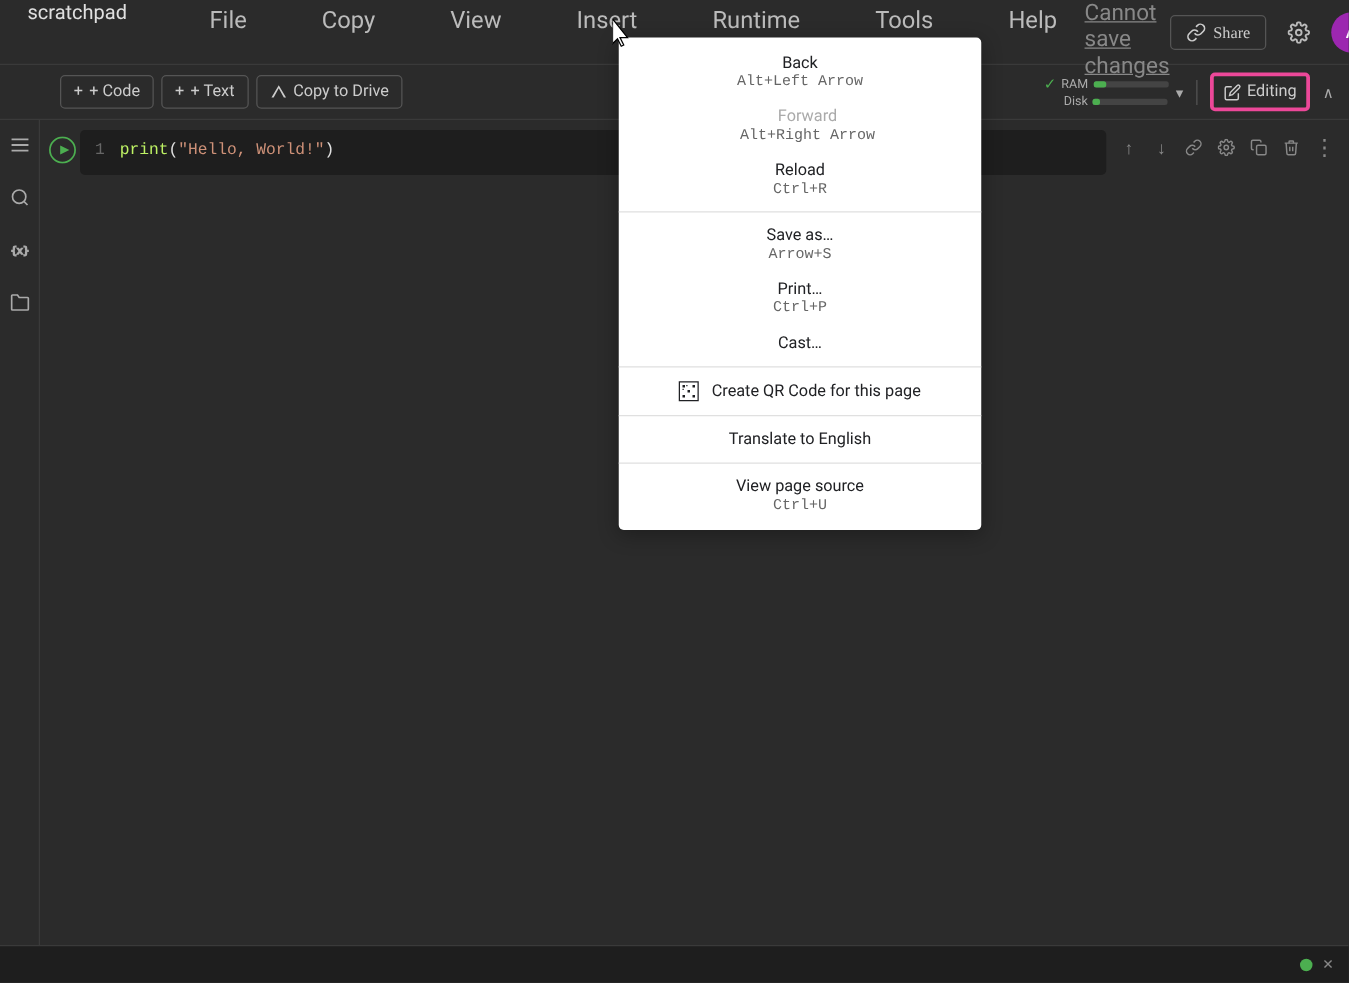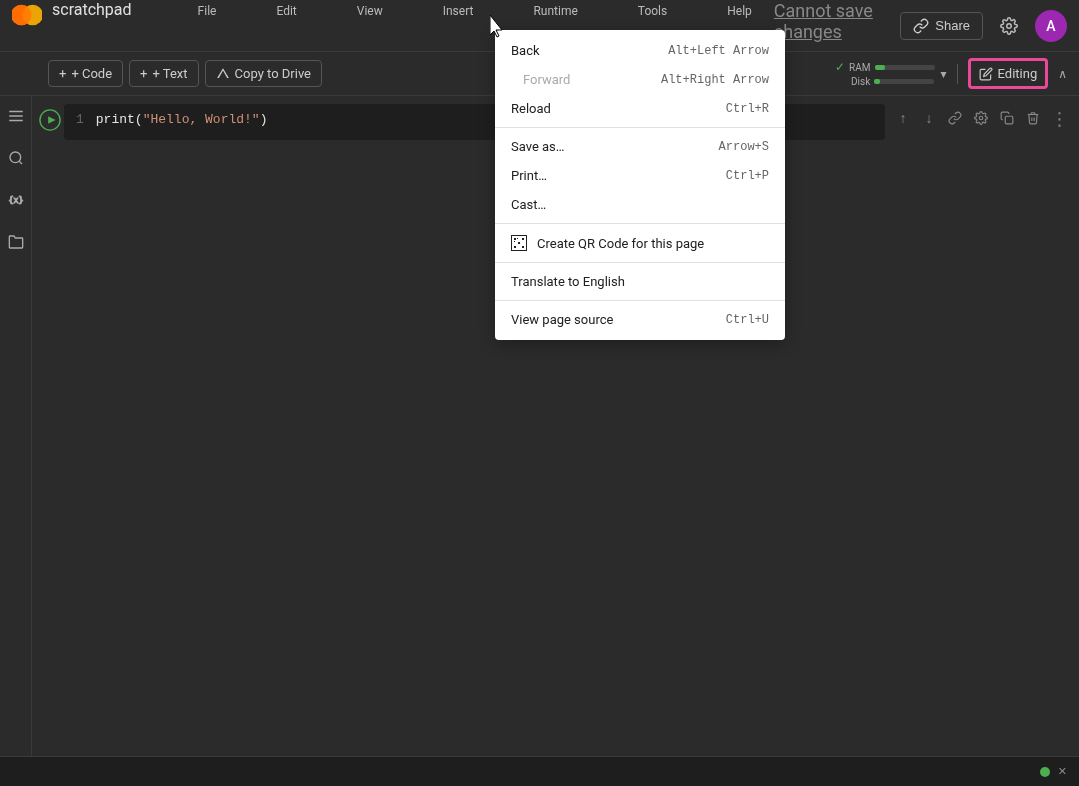--- a/index.html
+++ b/index.html
@@ -34,21 +34,21 @@
     }
     .menu-bar {
       display: flex;
       gap: 4px;
       flex: 1;
     }
     .menu-item {
       color: #bbb;
       padding: 4px 8px;
       cursor: pointer;
-      font-size: 12px;
+      font-size: 19px;
       border-radius: 3px;
       margin-left: 40px;
     }
     .cannot-save {
       color: #888;
       font-size: 18px;
       text-decoration: underline;
       cursor: pointer;
       margin-left: 10px;
     }
@@ -62,20 +62,21 @@
       display: flex;
       align-items: center;
       gap: 6px;
       background: transparent;
       border: 1px solid #555;
       border-radius: 4px;
       color: #ccc;
       padding: 5px 12px;
       cursor: pointer;
       font-size: 13px;
+      font-family: Liberation Serif, serif;
     }
     .gear-icon-btn {
       color: #bbb;
       cursor: pointer;
       width: 28px;
       height: 28px;
       display: flex;
       align-items: center;
       justify-content: center;
       border-radius: 50%;
@@ -228,21 +229,21 @@
       font-family: 'Courier New', monospace;
       font-size: 13px;
       min-height: 36px;
       position: relative;
     }
     .cell-line-number {
       color: #666;
       margin-right: 12px;
       user-select: none;
     }
-    .code-print { color: #e5e5e5; }
+    .code-print { color: #bef264; }
     .code-string { color: #ce9178; }
     .code-paren { color: #e0e0e0; }
     .cell-toolbar-icon {
       color: #888;
       cursor: pointer;
       font-size: 14px;
       width: 24px;
       height: 24px;
       display: flex;
       align-items: center;
@@ -293,20 +294,21 @@
       z-index: 200;
     }
     .context-menu-item {
       display: flex;
       align-items: center;
       justify-content: space-between;
       padding: 7px 16px;
       cursor: pointer;
       font-size: 13px;
       color: #202124;
+      flex-direction: column;
     }
     .context-menu-item.disabled {
       color: #aaa;
       cursor: default;
       margin-left: 12px;
     }
     .shortcut {
       color: #666;
       font-size: 12px;
       font-family: Liberation Mono, monospace;
@@ -350,21 +352,21 @@
   <svg class="logo" viewBox="0 0 32 32">
     <circle cx="10" cy="16" r="11" fill="#FF6D00"></circle>
     <circle cx="22" cy="16" r="11" fill="#FFB300" opacity="0.9"></circle>
     <circle cx="10" cy="16" r="11" fill="#FF6D00" opacity="0.7"></circle>
   </svg>
 
   <span class="app-title">scratchpad</span>
 
   <div class="menu-bar">
     <span class="menu-item">File</span>
-    <span class="menu-item">Edit</span>
+    <span class="menu-item">Copy</span>
     <span class="menu-item">View</span>
     <span class="menu-item">Insert</span>
     <span class="menu-item">Runtime</span>
     <span class="menu-item">Tools</span>
     <span class="menu-item">Help</span>
     <span class="cannot-save">Cannot save changes</span>
   </div>
 
   <div class="top-bar-right">
     <button class="share-btn">

